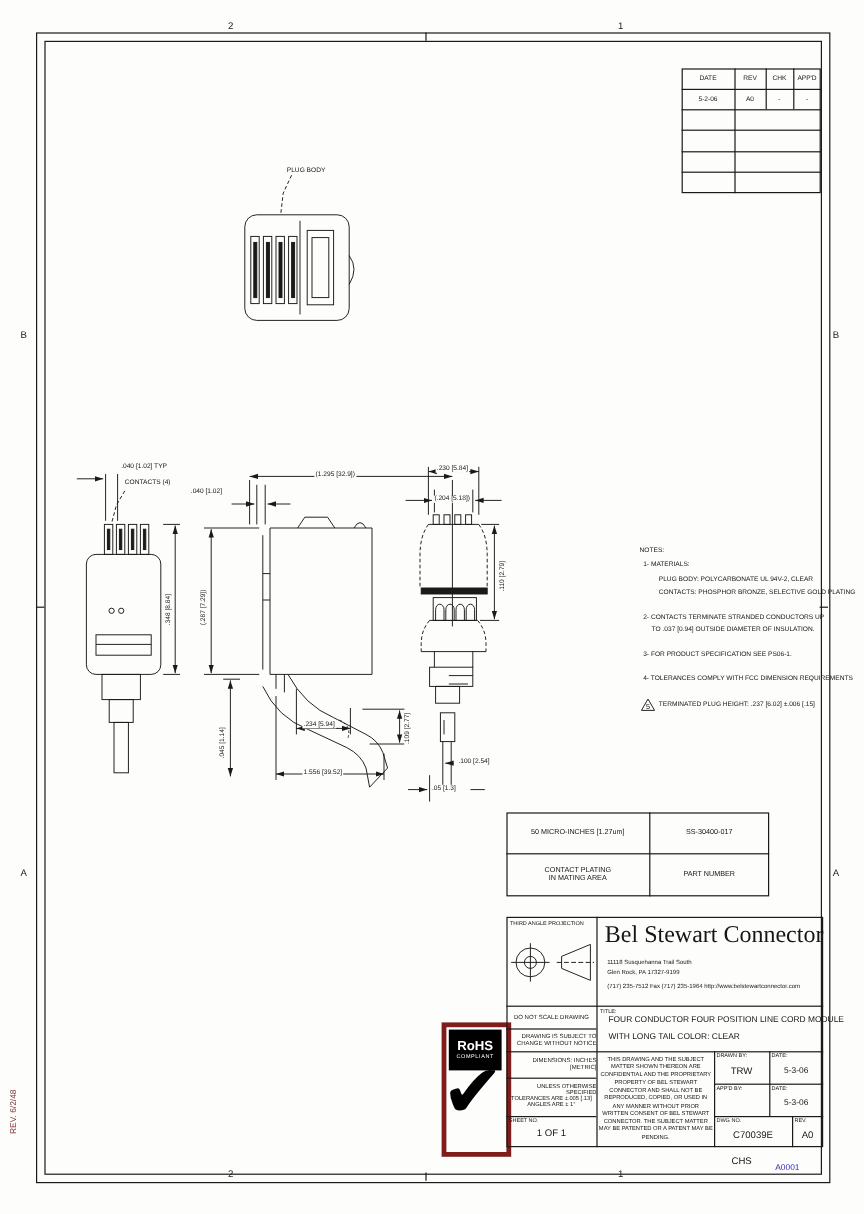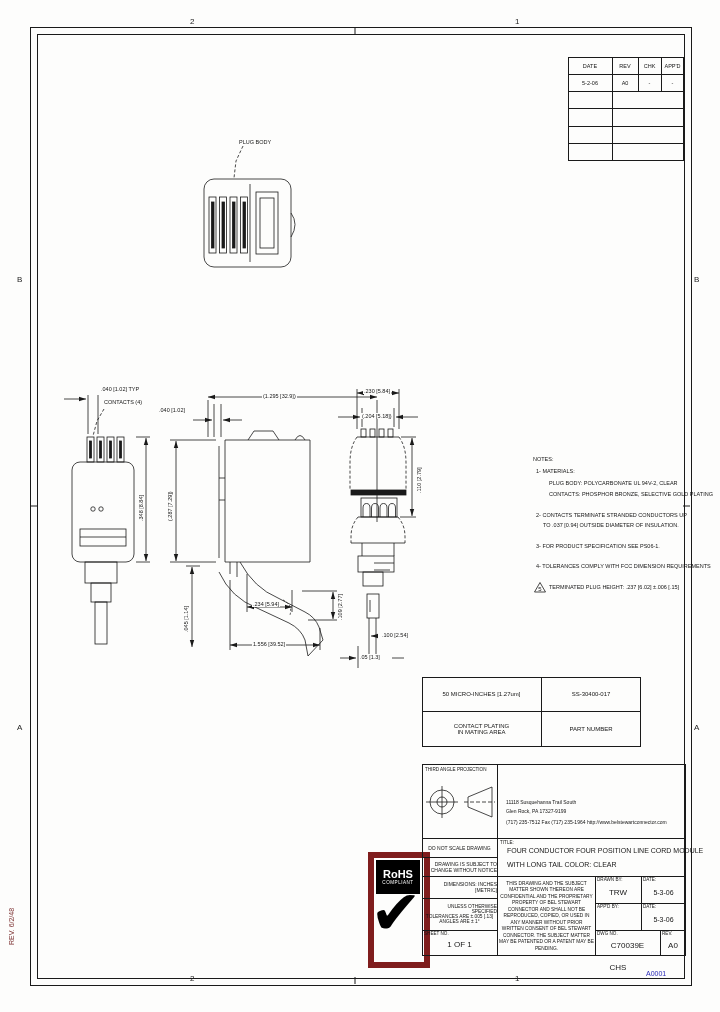--- a/index.html
+++ b/index.html
@@ -240,21 +240,21 @@
   <div class="vl" style="left:119px;top:0;height:70px;"></div>
   <div class="cell f6" style="left:0;top:0;width:119px;height:34px;">50 MICRO-INCHES [1.27um]</div>
   <div class="cell f6" style="left:119px;top:0;width:100px;height:34px;">SS-30400-017</div>
   <div class="cell f6" style="left:0;top:34px;width:119px;height:36px;flex-direction:column;">
     <span>CONTACT PLATING</span>
     <span>IN MATING AREA</span>
   </div>
   <div class="cell f6" style="left:119px;top:34px;width:100px;height:36px;">PART NUMBER</div>
 </div>
 
-<div class="abs" style="left:368px;top:852px;width:50px;height:104px;border:6px solid #7f1d1d;">
+<div class="abs" style="left:368px;top:852px;width:50px;height:104px;border:4px solid #7f1d1d;">
   <div class="abs" style="left:2px;top:2px;width:44px;height:34px;background:#000;display:flex;flex-direction:column;align-items:center;justify-content:center;">
     <span style="color:#fff;font-weight:bold;font-size:11px;line-height:1;">RoHS</span>
     <span style="color:#fff;font-size:4.6px;letter-spacing:0.5px;">COMPLIANT</span>
   </div>
   <div class="abs" style="left:-4px;top:24px;font-size:62px;color:#000;line-height:1;">✔</div>
 </div>
 
 <div class="abs" style="left:422px;top:764px;width:264px;height:192px;">
   <div class="box" style="left:0;top:0;width:262px;height:190px;"></div>
   <div class="vl" style="left:75px;top:0;height:192px;"></div>
@@ -277,20 +277,21 @@
         <circle cx="18" cy="22" r="5"></circle>
         <line x1="2" y1="22" x2="34" y2="22"></line>
         <line x1="18" y1="6" x2="18" y2="38"></line>
         <path d="M44,17 L68,7 L68,37 L44,27 Z"></path>
         <line x1="40" y1="22" x2="71" y2="22" stroke-dasharray="4,2"></line>
       </g>
     </svg>
   </div>
 
   <div class="abs" style="left:75px;top:0;width:189px;height:74px;">
+    <div class="t serif" style="left:7px;top:4px;font-size:20px;">Bel Stewart Connector</div>
     <div class="t f5" style="left:9px;top:36px;">11118 Susquehanna Trail South</div>
     <div class="t f5" style="left:9px;top:45px;">Glen Rock, PA  17327-9199</div>
     <div class="t f5" style="left:9px;top:56px;">(717) 235-7512   Fax (717) 235-1964     http://www.belstewartconnector.com</div>
   </div>
 
   <div class="cell f5" style="left:0;top:74px;width:75px;height:19px;">DO NOT SCALE DRAWING</div>
   <div class="cell f5" style="left:0;top:93px;width:75px;height:19px;white-space:normal;line-height:1.2;">DRAWING IS SUBJECT TO CHANGE WITHOUT NOTICE</div>
 
   <div class="abs" style="left:75px;top:74px;width:189px;height:38px;">
     <div class="t f4" style="left:3px;top:2px;">TITLE:</div>

